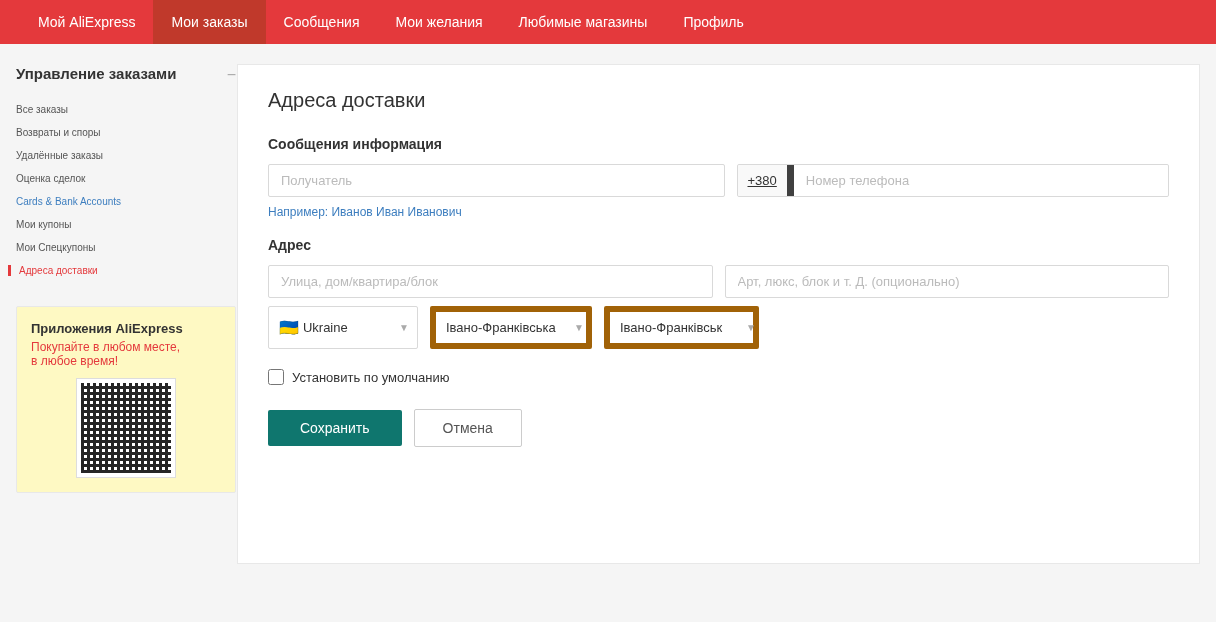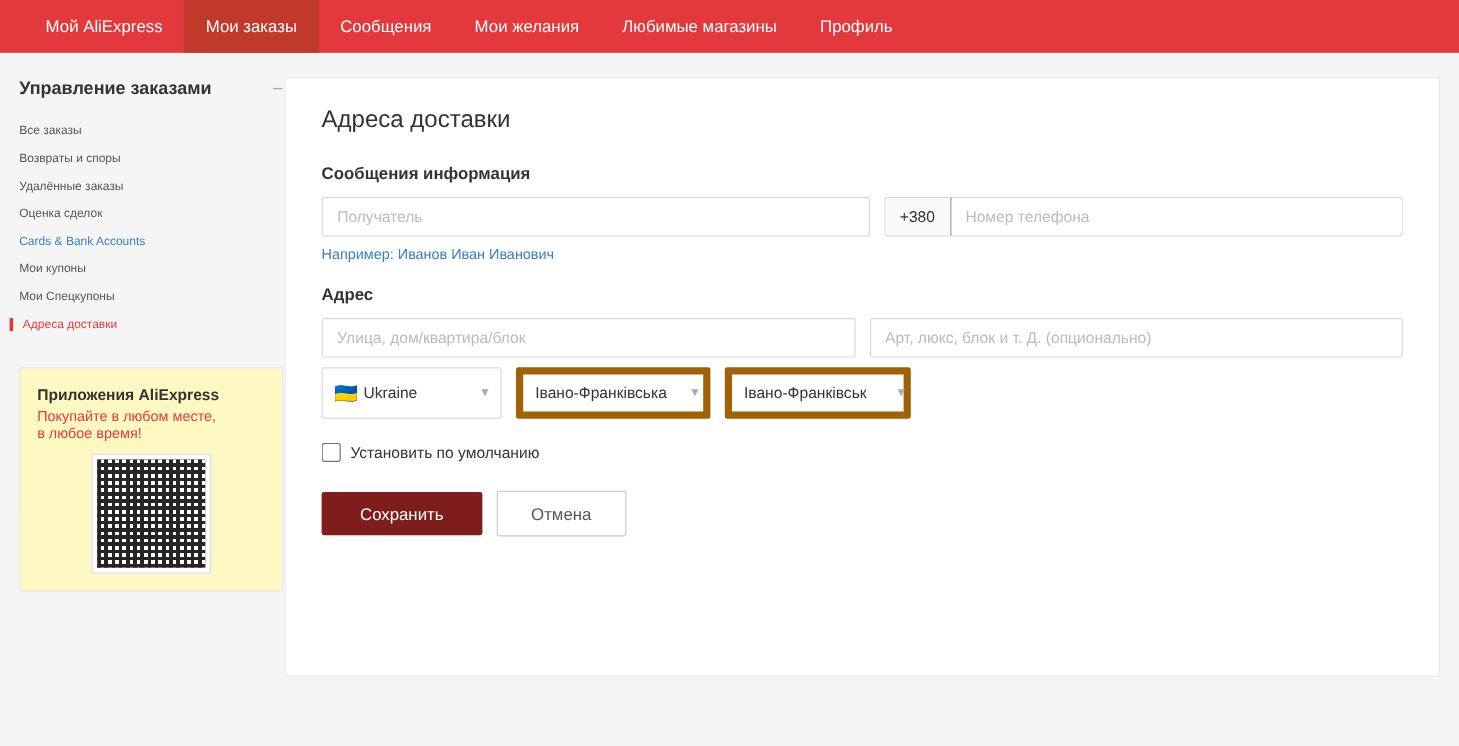--- a/index.html
+++ b/index.html
@@ -169,21 +169,22 @@
       text-align: center;
     }
     .phone-group {
       display: flex;
       flex: 1;
       border: 1px solid #d9d9d9;
       border-radius: 2px;
     }
     .phone-group .phone-prefix {
       border: none;
-      border-right: 1px solid #404040;
+      border-right: 7px solid #404040;
+      text-decoration: underline;
     }
     .phone-group .form-input {
       border: none;
       flex: 1;
     }
 
     .hint-text {
       font-size: 12px;
       color: #3d7ebf;
       margin-bottom: 18px;
@@ -261,21 +262,21 @@
       color: #333;
       cursor: pointer;
     }
 
     .btn-row {
       display: flex;
       gap: 12px;
       align-items: center;
     }
     .btn-save {
-      background: #7f1d1d;
+      background: #0f766e;
       color: #fff;
       border: none;
       padding: 10px 32px;
       font-size: 14px;
       border-radius: 2px;
       cursor: pointer;
     }
     .btn-cancel {
       background: #fff;
       color: #555;

